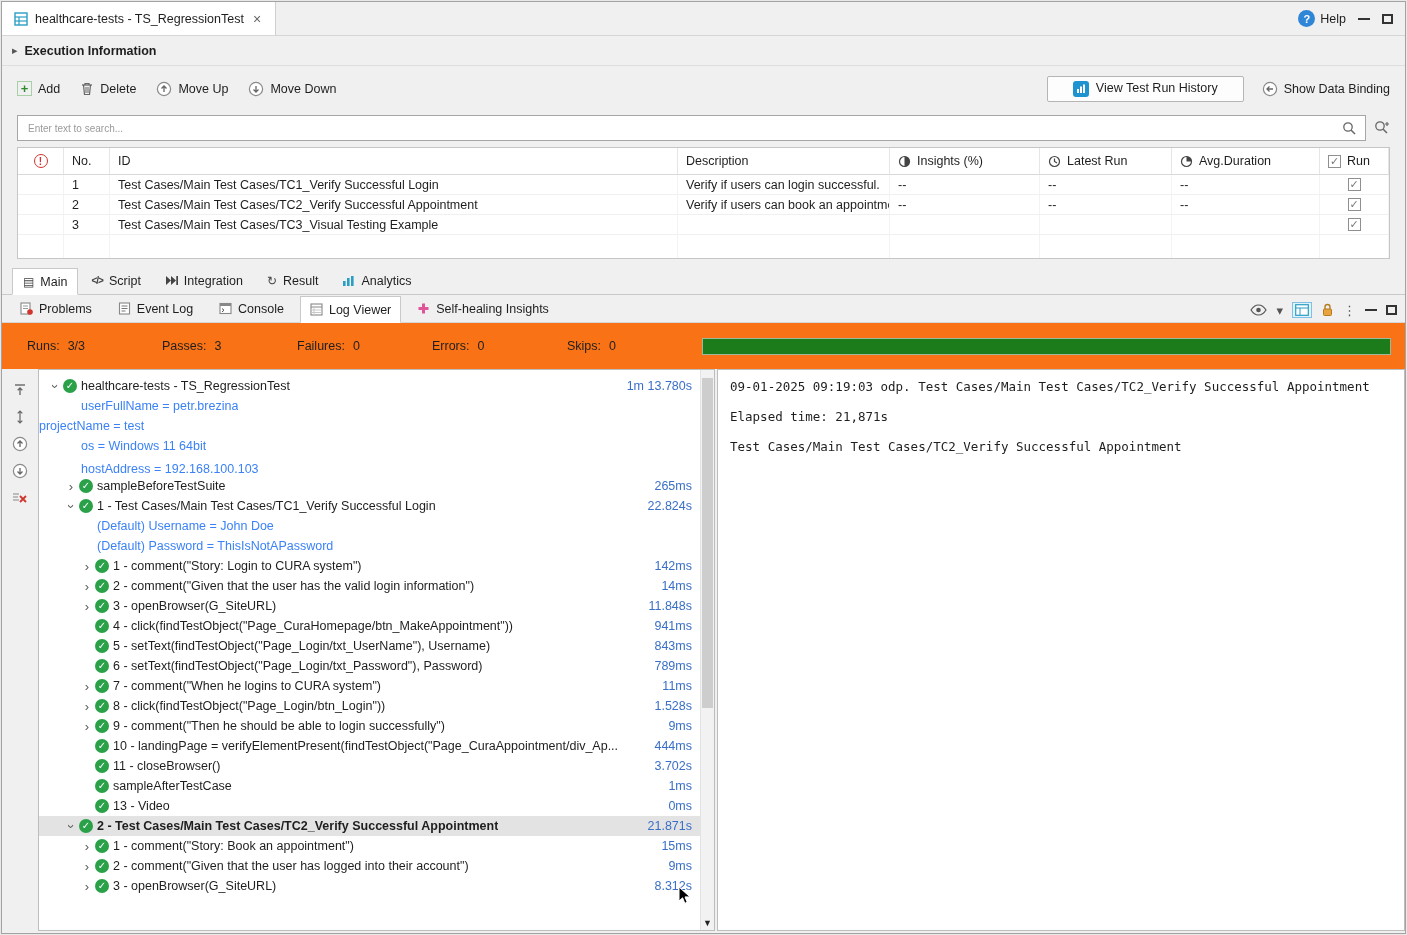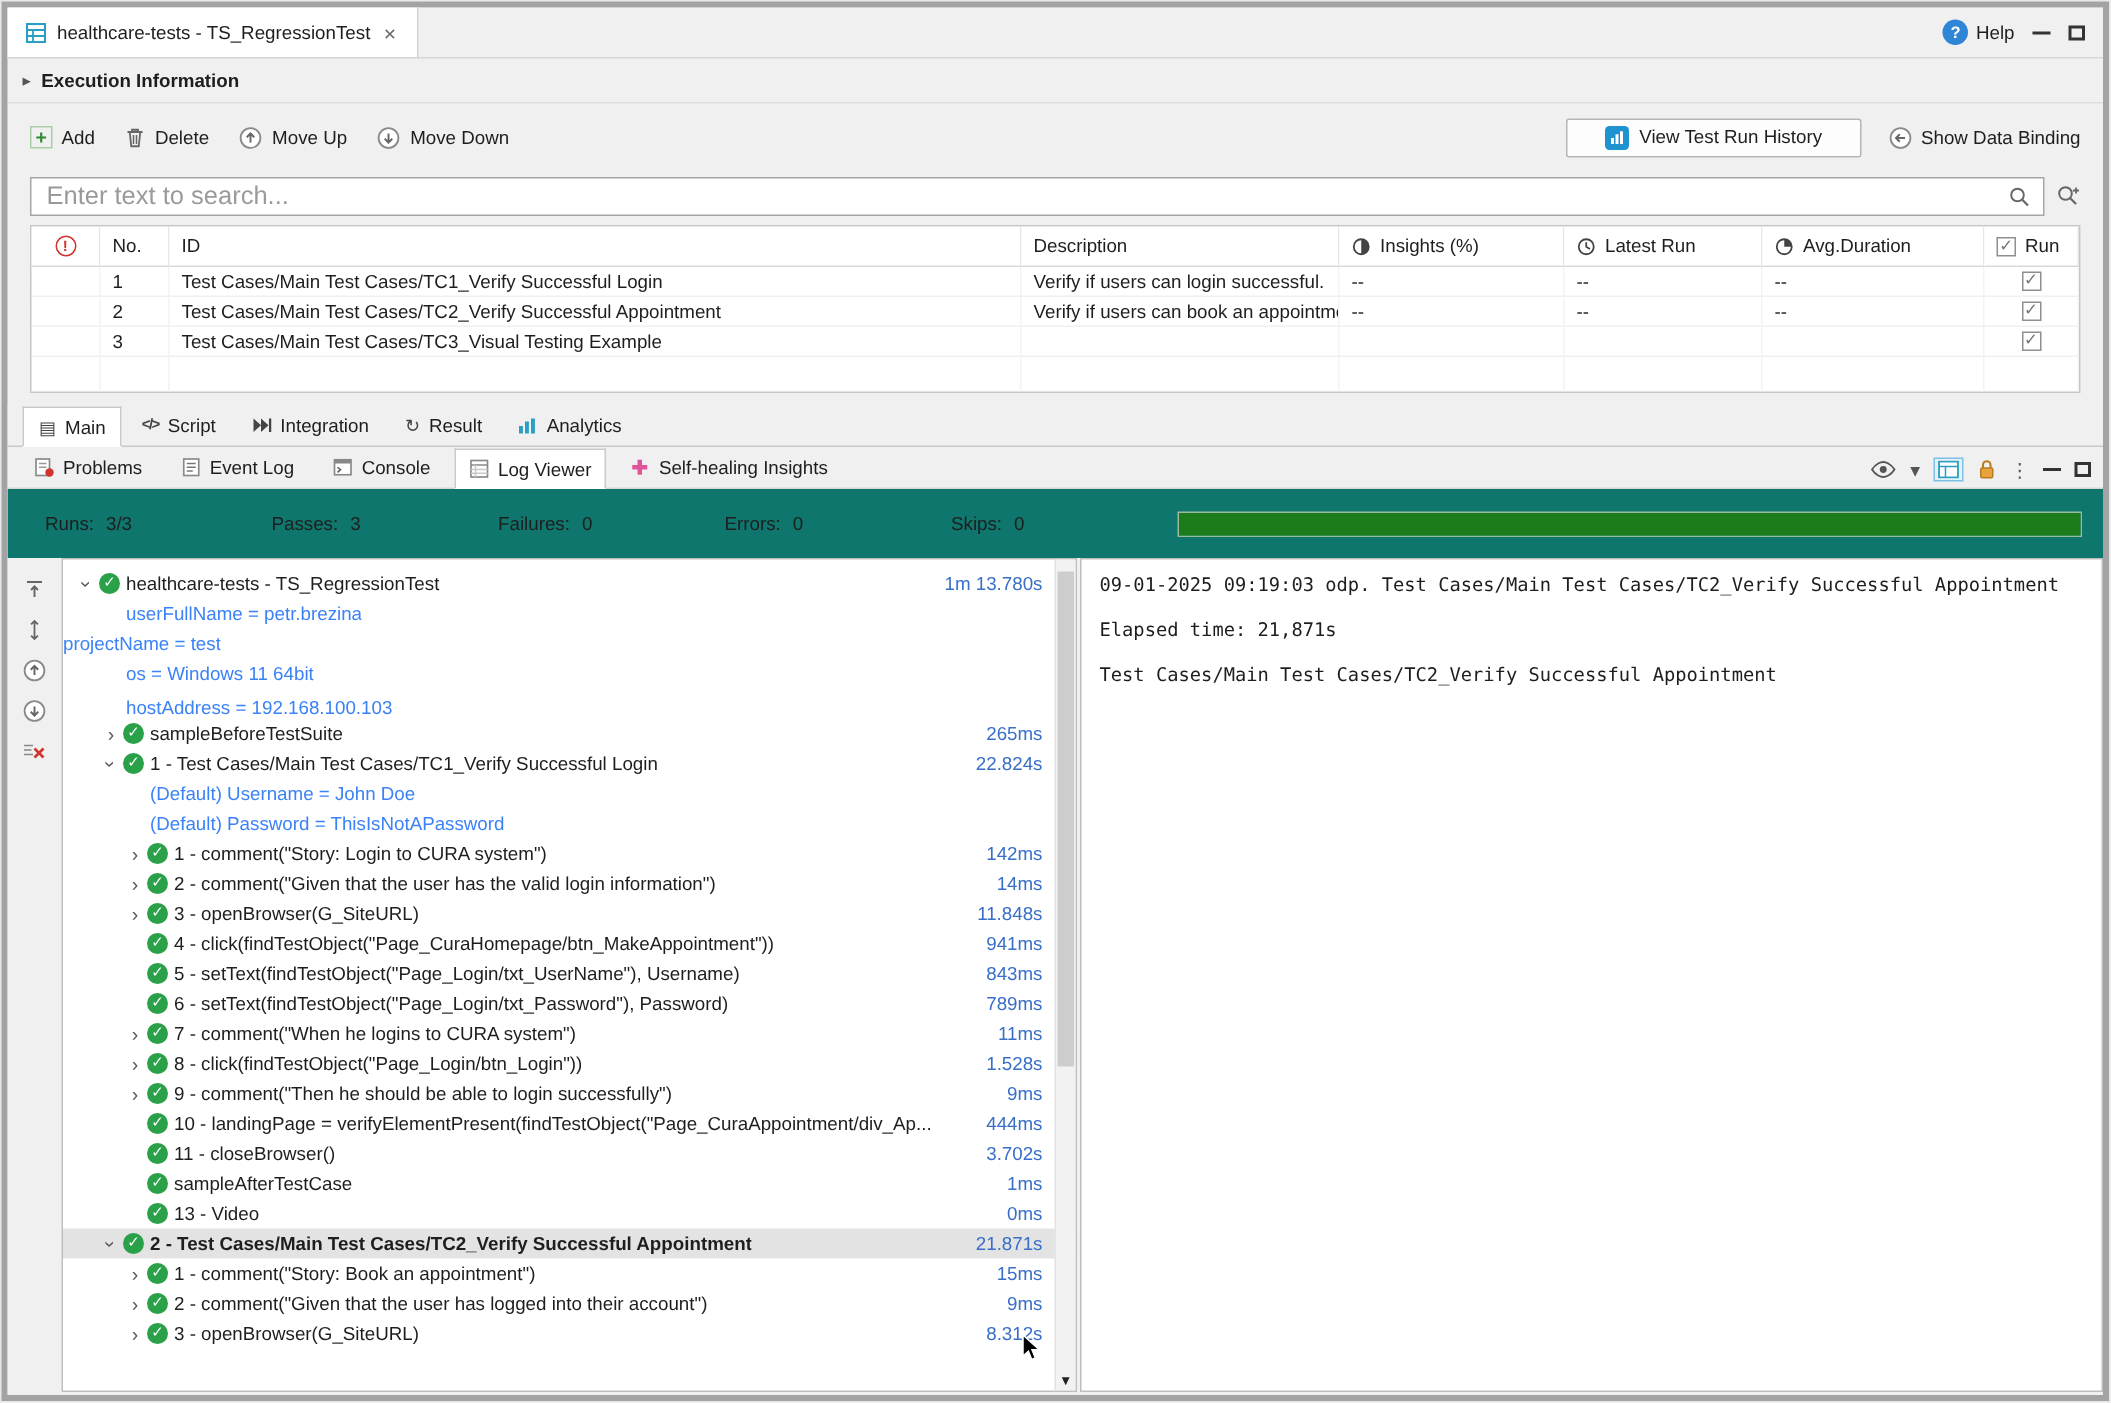--- a/index.html
+++ b/index.html
@@ -3,21 +3,21 @@
 <meta charset="utf-8">
 <style>
   * { box-sizing: border-box; }
   html,body { margin:0; padding:0; }
   body {
     width:1407px; height:935px; background:#e8e8e8;
     font-family:"Liberation Sans", sans-serif; font-size:12.5px; color:#1e1e1e;
   }
   .app {
     position:relative; width:1405px; height:933px; margin:1px;
-    border:4px solid #a3a3a3; background:#f0f0f0; overflow:hidden;
+    border:1px solid #a3a3a3; background:#f0f0f0; overflow:hidden;
     display:flex; flex-direction:column;
   }
   
   .titlebar { height:34px; display:flex; align-items:stretch; background:#f0f0f0; border-bottom:1px solid #d6d6d6; flex:none; }
   .doc-tab { display:flex; align-items:center; gap:7px; background:#fff; padding:0 12px; border-right:1px solid #cfcfcf; }
   .doc-tab .title { font-size:12.5px; }
   .tab-close { color:#666; font-size:14px; padding:0 2px; cursor:default; }
   .titlebar-right { margin-left:auto; display:flex; align-items:center; gap:12px; padding-right:12px; }
   .help-wrap { display:flex; align-items:center; gap:5px; }
   .help-ico { width:17px; height:17px; border-radius:50%; background:#2f86d6; color:#fff; font-weight:bold; font-size:11px; display:inline-flex; align-items:center; justify-content:center; }
@@ -30,21 +30,21 @@
   
   .toolbar { height:45px; flex:none; display:flex; align-items:center; gap:20px; padding:0 15px; }
   .tb-btn { display:flex; align-items:center; gap:6px; cursor:default; }
   .tb-right { margin-left:auto; display:flex; align-items:center; gap:18px; }
   .history-btn { display:flex; gap:7px; border:1px solid #b5b5b5; background:#fdfdfd; padding:4px 25px; border-radius:2px; }
   .add-ico { width:15px; height:15px; border:1px solid #a8cfa8; color:#2f8b2f; font-weight:bold; font-size:13px; line-height:13px; text-align:center; display:inline-block; }
   .testops-ico { width:16px; height:16px; background:#1e93d0; border-radius:3px; display:inline-flex; align-items:center; justify-content:center; }
   
   .searchrow { height:34px; flex:none; display:flex; align-items:center; padding:0 15px; gap:8px; }
   .search-box { flex:1; height:26px; border:1px solid #a6a6a6; background:#fff; display:flex; align-items:center; padding:0 8px; gap:8px; }
-  .search-box input { flex:1; border:none; outline:none; font-family:"Liberation Sans",sans-serif; font-size:17px; color:#b91c1c; background:transparent; }
+  .search-box input { flex:1; border:none; outline:none; font-family:"Liberation Sans",sans-serif; font-size:10px; color:#b91c1c; background:transparent; }
   .search-box input::placeholder { color:#9a9a9a; }
   
   .table-wrap { margin:2px 15px 0 15px; height:112px; background:#fff; border:1px solid #c6c6c6; overflow:hidden; flex:none; }
   .grid { display:grid; grid-template-columns:46px 46px 568px 212px 150px 132px 148px 1fr; }
   .th { height:27px; display:flex; align-items:center; gap:6px; padding:0 8px; border-bottom:1px solid #d9d9d9; border-right:1px solid #e6e6e6; background:#fff; }
   .td { height:20px; display:flex; align-items:center; padding:0 8px; border-bottom:1px solid #f0f0f0; border-right:1px solid #f3f3f3; white-space:nowrap; overflow:hidden; }
   .filler { height:25px; border-bottom:none; }
   .c-center { justify-content:center; }
   .alert-ico { width:14px; height:14px; border:1.5px solid #d0342c; color:#d0342c; border-radius:50%; font-size:10px; font-weight:bold; display:inline-flex; align-items:center; justify-content:center; }
   .checkbox { width:13px; height:13px; border:1px solid #8f8f8f; background:#fff; display:inline-flex; align-items:center; justify-content:center; font-size:11px; color:#777; line-height:11px; }
@@ -56,21 +56,21 @@
   .script-ico { font-size:10px; font-weight:bold; color:#444; letter-spacing:-1px; }
   
   .panel { flex:1; display:flex; flex-direction:column; background:#f0f0f0; min-height:0; }
   .ptabs { height:28px; flex:none; display:flex; align-items:flex-end; padding-left:8px; gap:6px; border-bottom:1px solid #d6d6d6; }
   .ptab { display:flex; align-items:center; gap:6px; padding:4px 9px; border:1px solid transparent; height:27px; }
   .ptab.selected { background:#fff; border-color:#c9c9c9; border-bottom-color:#fff; margin-bottom:-1px; }
   .ptab-right { margin-left:auto; display:flex; align-items:center; gap:9px; padding-right:8px; padding-bottom:4px; }
   .toggle-box { border:1px solid #7fc0e4; background:#e2f2fb; padding:1px 2px; display:inline-flex; }
   .dots { color:#555; font-size:13px; }
   
-  .summary { height:46px; flex:none; display:flex; align-items:center; padding-left:25px; background:#0f766e;gap:16px; }
+  .summary { height:46px; flex:none; display:flex; align-items:center; padding-left:25px; background:#f97316; }
   .stat { width:135px; display:flex; gap:8px; }
   .progress-track { flex:1; height:17px; margin-right:14px; background:#e6e6e6; border:1px solid #9bba9b; }
   .progress-fill { height:100%; background:#1c7c1c; }
   
   .logarea { flex:1; display:flex; min-height:0; padding-bottom:2px; }
   .toolstrip { width:36px; flex:none; display:flex; flex-direction:column; align-items:center; gap:9px; padding-top:12px; }
   .strip-ico { width:18px; height:18px; display:flex; align-items:center; justify-content:center; }
   .tree-panel { width:677px; flex:none; background:#fff; border:1px solid #bdbdbd; position:relative; overflow:hidden; padding-top:6px; }
   .tree-row { height:20px; display:flex; align-items:center; padding-right:22px; white-space:nowrap; }
   .tree-row.selected { background:#e3e3e3; }

